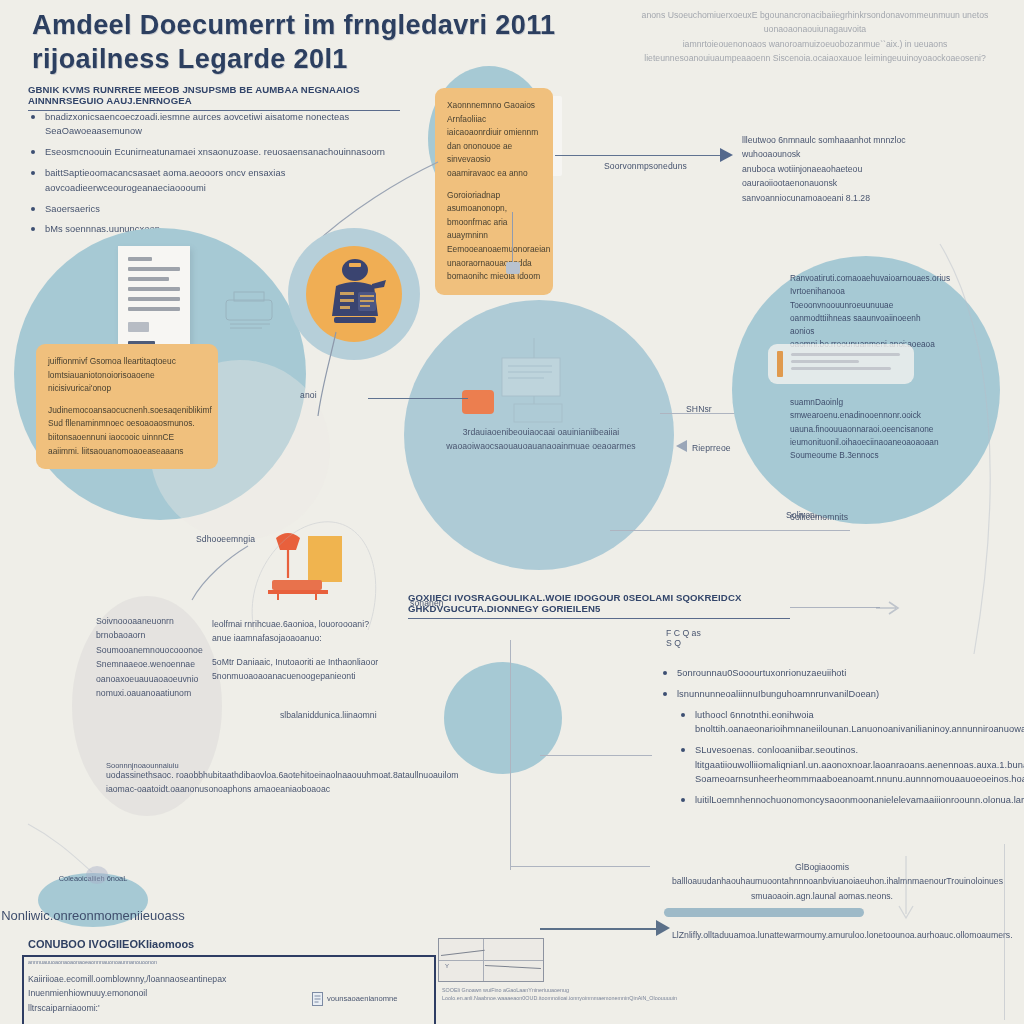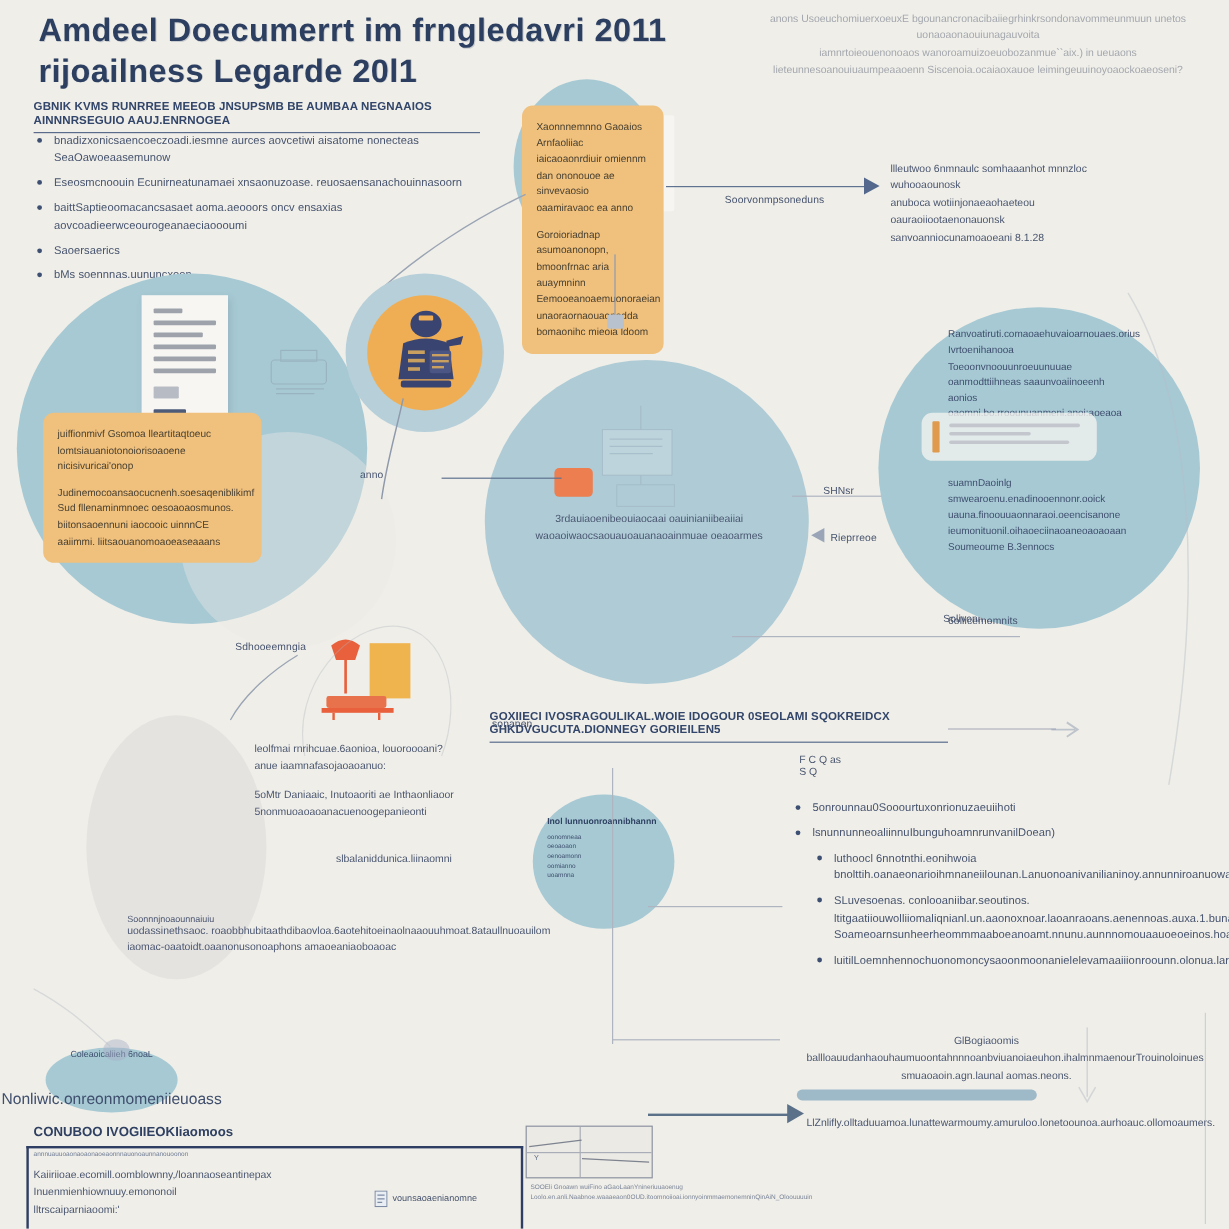--- a/index.html
+++ b/index.html
@@ -230,21 +230,21 @@
     <line x1="14" y1="34" x2="58" y2="34" stroke="#9aa2ae" stroke-width="1"></line>
     <line x1="14" y1="40" x2="50" y2="40" stroke="#9aa2ae" stroke-width="1"></line>
     <line x1="40" y1="0" x2="40" y2="20" stroke="#8a929f" stroke-width="1"></line>
     <rect x="20" y="66" width="48" height="18" fill="none" stroke="#8a929f" stroke-width=".8"></rect>
     <line x1="40" y1="58" x2="40" y2="66" stroke="#8a929f" stroke-width="1"></line>
   </svg>
 
   <div class="abs para c" style="left:436px; top:425px; width:210px;">3rdauiaoenibeouiaocaai oauinianiibeaiiai waoaoiwaocsaouauoauanaoainmuae oeaoarmes</div>
 
   <div class="abs hline" style="left:368px; top:398px; width:100px; background:#5f7290;"></div>
-  <div class="abs conn-label ghost" style="left:300px; top:390px;">anno</div>
+  <div class="abs conn-label ghost" style="left:300px; top:390px;">anoi</div>
 
   <div class="abs hline thin" style="left:660px; top:413px; width:100px;"></div>
   <div class="abs conn-label" style="left:686px; top:404px;">SHNsr</div>
   <div class="abs arrow-l" style="left:676px; top:440px;"></div>
   <div class="abs conn-label" style="left:692px; top:443px;">Rieprreoe</div>
   <div class="abs hline thin" style="left:610px; top:530px; width:240px;"></div>
   <div class="abs conn-label faded" style="left:786px; top:510px;">Solivonmouns</div>
 
   <div class="abs circle bigcircle" style="left:732px; top:256px; width:268px; height:268px;"></div>
 
@@ -261,20 +261,28 @@
 
   <div class="abs circ-text" style="left:790px; top:396px; width:146px;">suamnDaoinlg smwearoenu.enadinooennonr.ooick uauna.finoouuaonnaraoi.oeencisanone ieumonituonil.oihaoeciinaoaneoaoaoaan Soumeoume  B.3ennocs</div>
   <div class="abs conn-label faded" style="left:790px; top:512px;">6ollicemomnits</div>
 
   <svg class="abs" style="left:930px; top:240px; opacity:.45;" width="100" height="420">
     <path d="M 10 4 C 62 90, 74 240, 44 414" stroke="#b7bec9" stroke-width="1.2" fill="none"></path>
   </svg>
 
   <div class="abs circle" style="left:72px; top:596px; width:150px; height:220px; background:rgba(220,219,216,.55); border-radius:50%;"></div>
 
+  <div class="abs" style="left:96px; top:614px; width:130px;">
+    <div class="para faded">Soivnoooaaneuonrn</div>
+    <div class="para faded">brnobaoaorn</div>
+    <div class="para faded">Soumooanemnouocooonoe</div>
+    <div class="para faded">Snemnaaeoe.wenoennae</div>
+    <div class="para faded">oanoaxoeuauuaoaoeuvnio</div>
+    <div class="para faded">nomuxi.oauanoaatiunom</div>
+  </div>
 
   <svg class="abs" style="left:258px; top:522px;" width="105" height="85">
     <rect x="50" y="14" width="34" height="46" fill="#f0b44f"></rect>
     <path d="M 18 16 Q 30 6 42 16 L 38 28 L 22 28 Z" fill="#e8603c"></path>
     <line x1="30" y1="28" x2="30" y2="56" stroke="#e8603c" stroke-width="2.2"></line>
     <rect x="14" y="58" width="50" height="10" rx="2" fill="#e8724c"></rect>
     <rect x="10" y="68" width="60" height="4" fill="#e8603c"></rect>
     <line x1="20" y1="72" x2="20" y2="78" stroke="#e8603c" stroke-width="2"></line>
     <line x1="58" y1="72" x2="58" y2="78" stroke="#e8603c" stroke-width="2"></line>
   </svg>
@@ -301,28 +309,20 @@
 
   <div class="abs" style="left:408px; top:592px; width:382px;">
     <div class="sec-head">GOXIIECI IVOSRAGOULIKAL.WOIE IDOGOUR 0SEOLAMI SQOKREIDCX GHKDVGUCUTA.DIONNEGY GORIEILEN5</div>
   </div>
   <div class="abs hline thin" style="left:790px; top:607px; width:90px;"></div>
   <svg class="abs" style="left:876px; top:598px; opacity:.5;" width="26" height="20">
     <path d="M 0 10 L 20 10 M 13 4 L 22 10 L 13 16" stroke="#8f9bb0" stroke-width="1.6" fill="none"></path>
   </svg>
 
   <div class="abs circle bigcircle" style="left:444px; top:662px; width:118px; height:112px;"></div>
-  <div class="abs" style="left:456px; top:680px; width:98px;">
-    <div class="circ-head" style="font-size:7.2px;">Inol lunnuonroannibhannn</div>
-    <div class="circ-text" style="font-size:5.4px; line-height:1.5;">oonomneaa</div>
-    <div class="circ-text" style="font-size:5.4px; line-height:1.5;">oeoaoaon</div>
-    <div class="circ-text" style="font-size:5.4px; line-height:1.5;">oenoamonn</div>
-    <div class="circ-text" style="font-size:5.4px; line-height:1.5;">oomianno</div>
-    <div class="circ-text" style="font-size:5.4px; line-height:1.5;">uoamnna</div>
-  </div>
   <div class="abs hline thin" style="left:540px; top:755px; width:112px;"></div>
 
   <div class="abs para faded" style="left:666px; top:628px; width:60px; white-space:pre-line; line-height:1.15;">F C Q as
 S Q</div>
 
   <div class="abs" style="left:660px; top:666px; width:340px;">
     <ul class="bl">
       <li>5onrounnau0Sooourtuxonrionuzaeuiihoti</li>
       <li>lsnunnunneoaliinnuIbunguhoamnrunvanilDoean)</li>
     </ul>

